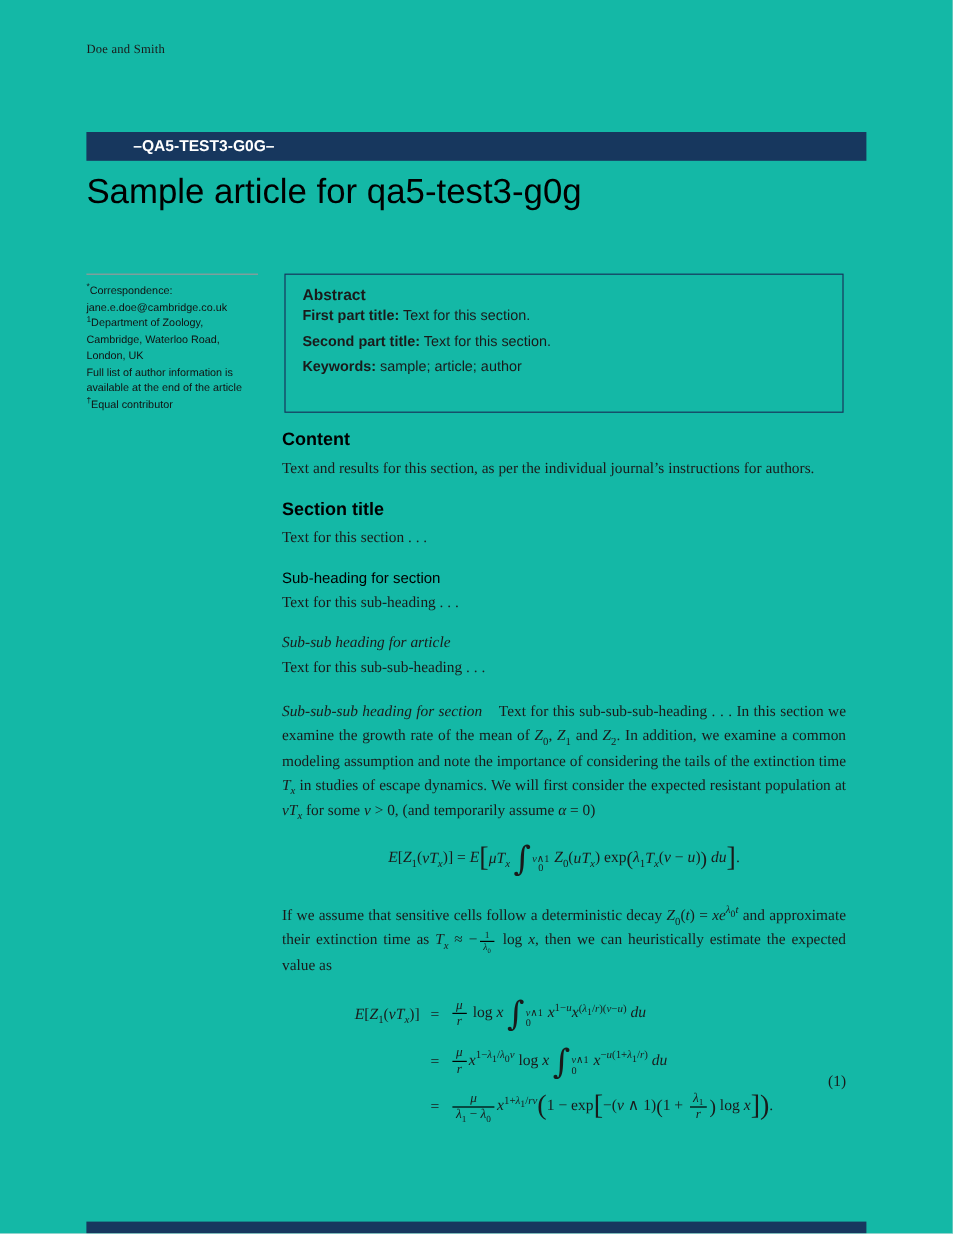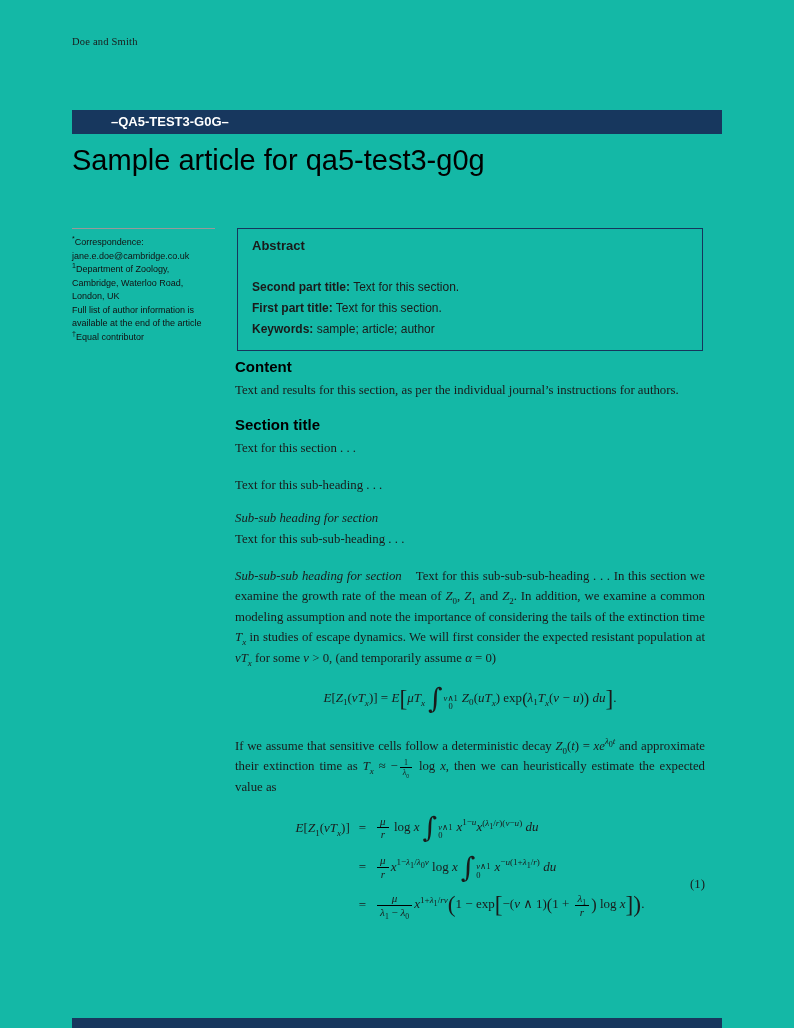--- a/index.html
+++ b/index.html
@@ -26,21 +26,21 @@
   }
   .authors sup { font-size:9px; }
   .topcols { position:absolute; top:228px; left:72px; width:650px; display:flex; gap:22px; }
   .corr {
     width:143px; flex:none; border-top:1px solid #999; padding-top:7px;
     font-family:"Liberation Sans", sans-serif; font-size:9px; line-height:1.5; color:#111;
   }
   .corr sup { font-size:7px; }
   .abstract-box { flex:none; width:466px; border:1px solid #16365c; padding:9px 14px 10px; }
   .abstract-box h3 {
-    font-family:"Liberation Sans", sans-serif; font-size:13px; font-weight:bold; margin-bottom:24px;
+    font-family:"Liberation Sans", sans-serif; font-size:13px; font-weight:bold; margin-bottom:0;
   }
   .abs-row { font-family:"Liberation Sans", sans-serif; font-size:12px; line-height:1.75; }
   .abs-row b { font-weight:bold; }
   .main { position:absolute; top:358px; left:235px; width:470px; }
   .h-section {
     font-family:"Liberation Sans", sans-serif; font-size:15px; font-weight:bold;
     color:#000; margin:0 0 5px;
   }
   .h-sub {
     font-family:"Liberation Sans", sans-serif; font-size:12.5px; font-weight:normal;
@@ -86,37 +86,38 @@
   <div class="banner" style="background: rgb(23, 55, 94); padding-left: 39px;">–QA5-TEST3-G0G–</div>
 
   <h1 class="article-title">Sample article for qa5-test3-g0g</h1>
 
 
   <div class="topcols">
     <div class="corr"><sup>*</sup>Correspondence:<br>jane.e.doe@cambridge.co.uk<br><sup>1</sup>Department of Zoology,<br>Cambridge, Waterloo Road,<br>London, UK<br>Full list of author information is<br>available at the end of the article<br><sup>†</sup>Equal contributor</div>
 
     <div class="abstract-box" style="border-color: rgb(22, 54, 92);">
       <h3>Abstract</h3>
+      <div class="abs-row"><b>First part title:</b><span> Text for this section.</span></div>
       <div class="abs-row"><b>Second part title:</b><span> Text for this section.</span></div>
-      <div class="abs-row"><b>First part title:</b><span> Text for this section.</span></div>
       <div class="abs-row"><b>Keywords:</b><span> sample; article; author</span></div>
     </div>
   </div>
 
   <div class="main">
 
     <h2 class="h-section">Content</h2>
     <p class="para">Text and results for this section, as per the individual journal’s instructions for authors.</p>
 
     <h2 class="h-section">Section title</h2>
     <p class="para">Text for this section . . .</p>
 
+    <h3 class="h-sub">Sub-heading for section</h3>
     <p class="para">Text for this sub-heading . . .</p>
 
-    <h4 class="h-subsub">Sub-sub heading for section</h4>
+    <h4 class="h-subsub">Sub-sub heading for article</h4>
     <p class="para">Text for this sub-sub-heading . . .</p>
 
     <p class="para tight"><span class="runin">Sub-sub-sub heading for section</span><span>Text for this sub-sub-sub-heading . . . In this section we examine the growth rate of the mean of <i>Z</i><sub>0</sub>, <i>Z</i><sub>1</sub> and <i>Z</i><sub>2</sub>. In addition, we examine a common modeling assumption and note the importance of considering the tails of the extinction time <i>T<sub>x</sub></i> in studies of escape dynamics. We will first consider the expected resistant population at <i>vT<sub>x</sub></i> for some <i>v</i> &gt; 0, (and temporarily assume <i>α</i> = 0)</span></p>
 
     <div class="eq-display"><i>E</i><span class="nb">[</span><i>Z</i><sub>1</sub>(<i>vT<sub>x</sub></i>)<span class="nb">]</span> = <i>E</i><span class="big">[</span><i>μT<sub>x</sub></i><span class="intwrap">
           <span class="intg">∫</span>
           <span class="lims">
             <span class="up"><i>v</i>∧1</span>
             <span class="lo">0</span>
           </span>

